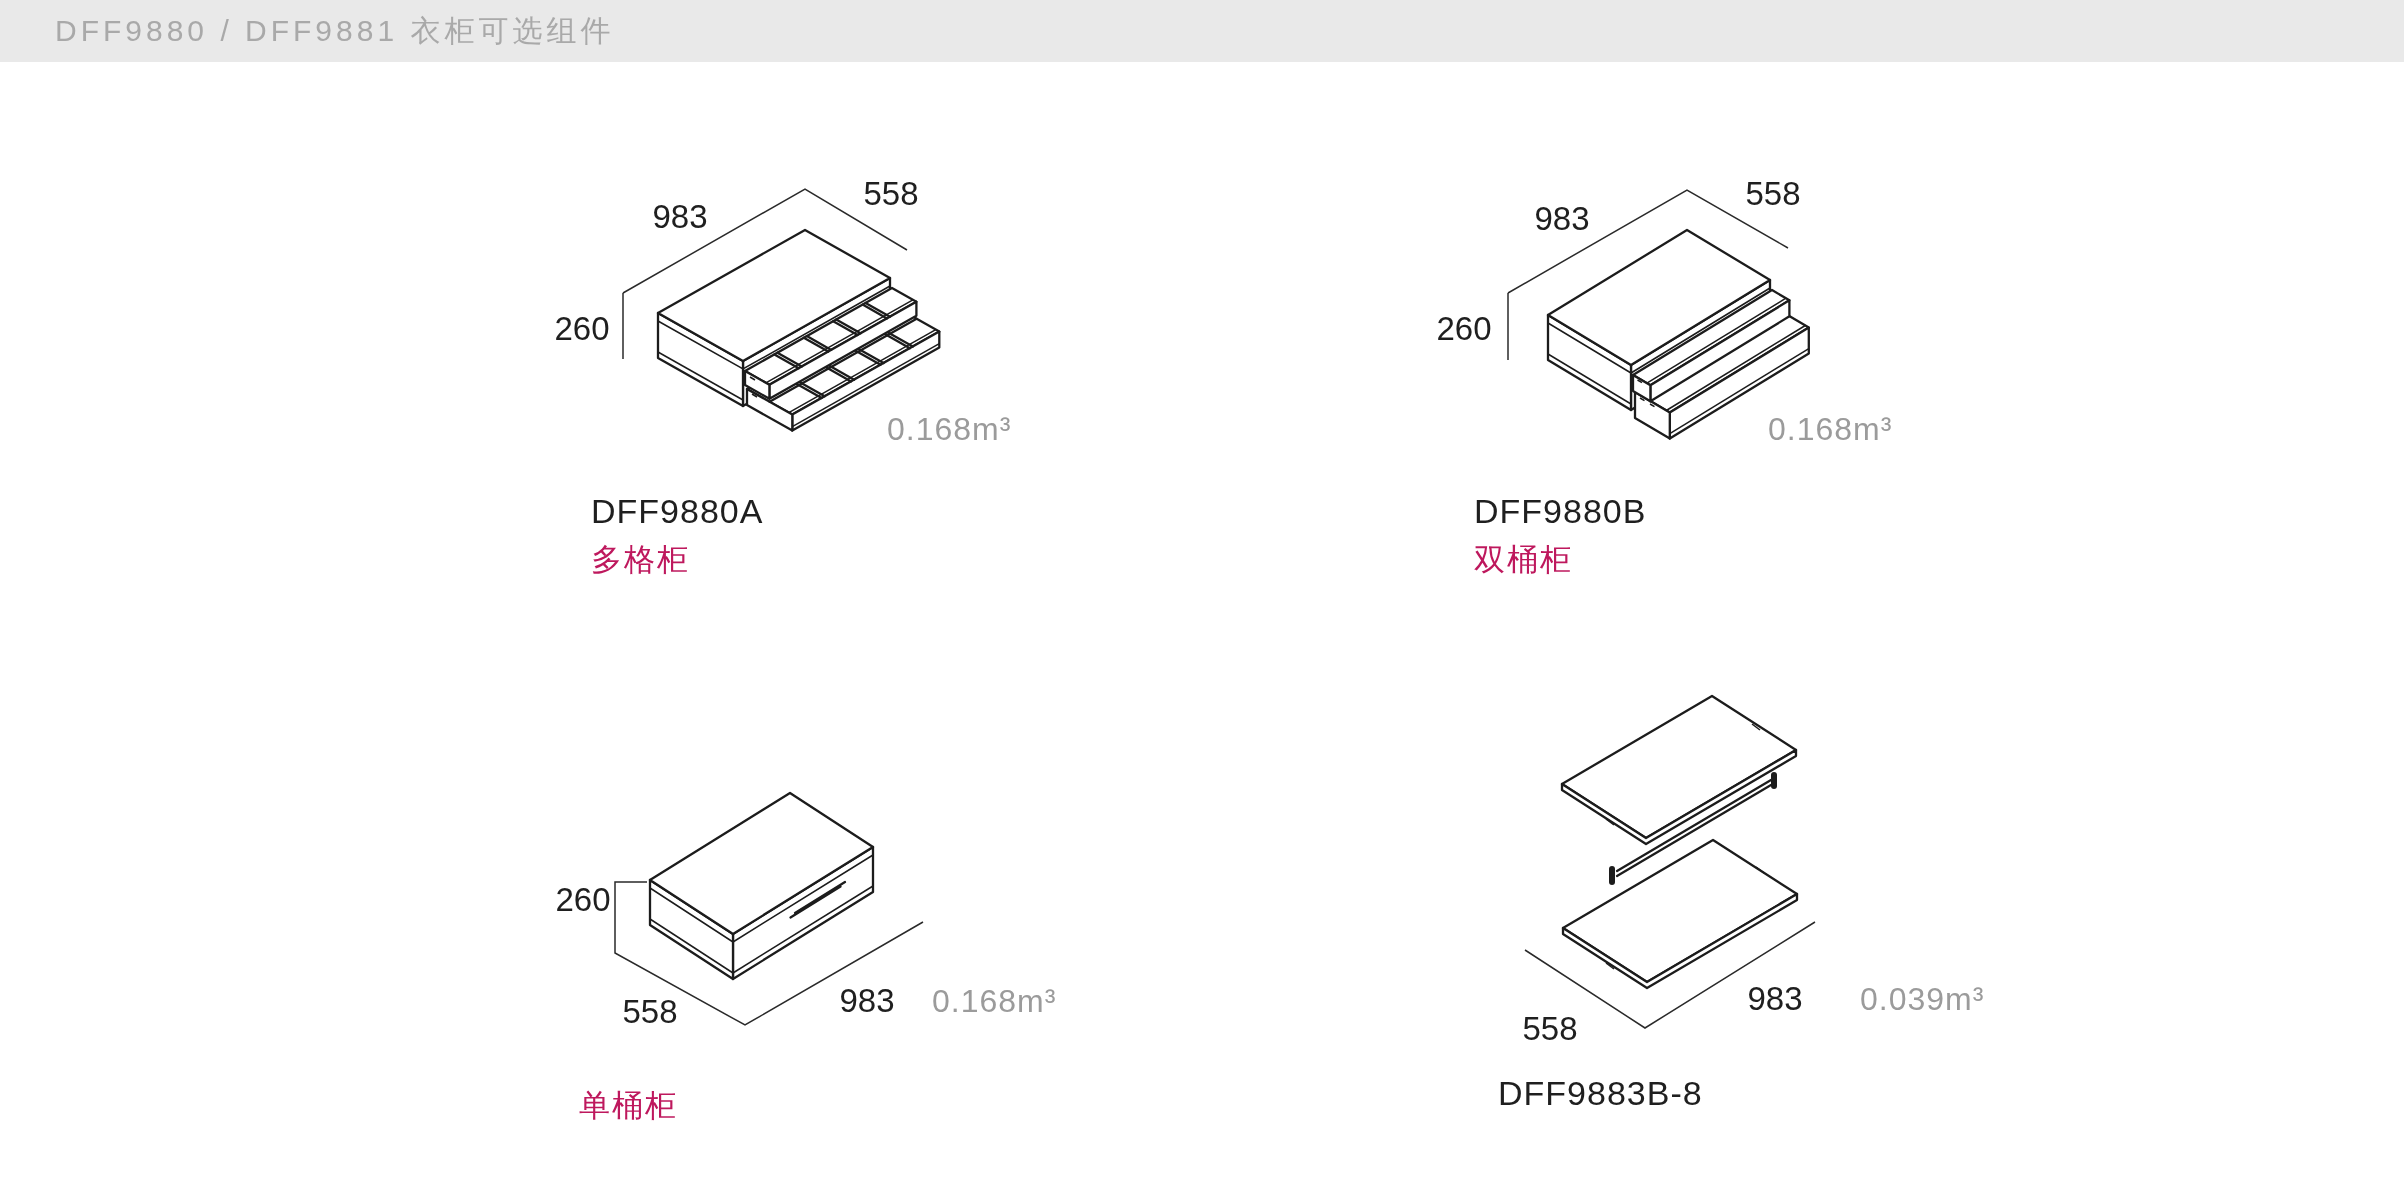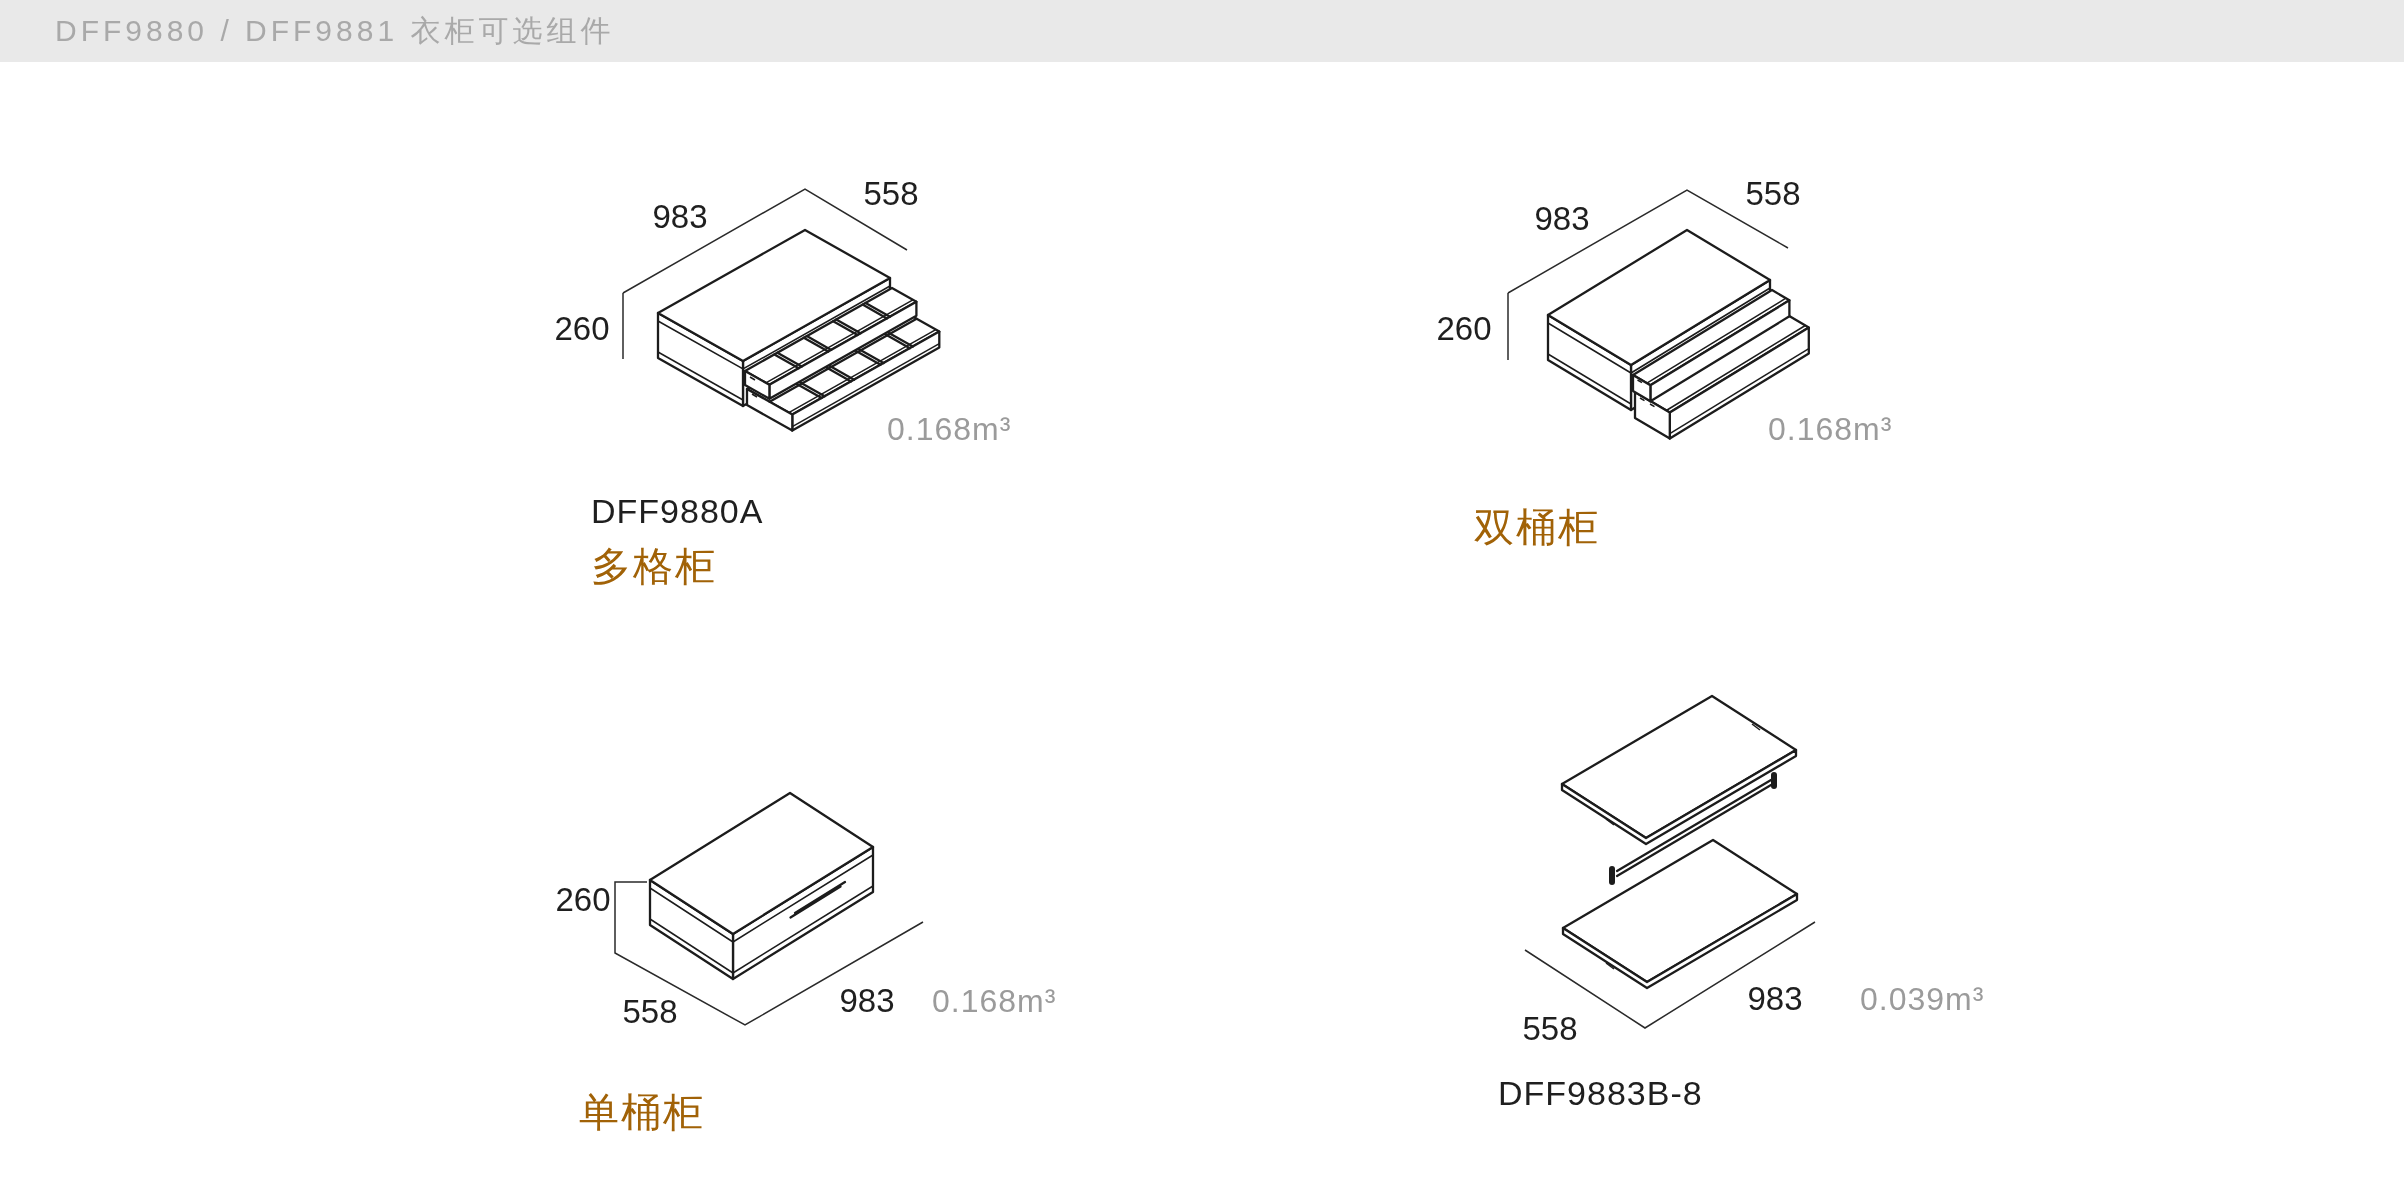--- a/index.html
+++ b/index.html
@@ -4,21 +4,21 @@
 <style>
   html,body{margin:0;padding:0;background:#ffffff;}
   .page{position:relative;width:2404px;height:1134px;background:#ffffff;overflow:hidden;
         font-family:"Liberation Sans",sans-serif;}
   .header{position:absolute;left:0;top:0;width:2404px;height:62px;background:#e9e9e9;
           display:flex;align-items:center;}
   .header .title{margin-left:55px;font-size:30px;letter-spacing:4px;color:#a9a9a9;white-space:nowrap;}
   .scene{position:absolute;}
   .item-label{position:absolute;width:400px;text-align:left;}
   .item-label .code{font-size:34px;letter-spacing:1px;color:#1f1f1f;}
-  .item-label .name{margin-top:8px;font-size:40px;letter-spacing:2px;color:#a16207;}
+  .item-label .name{margin-top:8px;font-size:31px;letter-spacing:2px;color:#be185d;}
   
   .face{fill:#ffffff;stroke:#1c1c1c;stroke-width:2.3;stroke-linejoin:round;}
   .ln{fill:none;stroke:#1c1c1c;stroke-width:2.3;stroke-linecap:round;stroke-linejoin:round;}
   .thin{fill:none;stroke:#1c1c1c;stroke-width:1.5;}
   .dim{fill:none;stroke:#2a2a2a;stroke-width:1.5;}
   .mark{fill:#1c1c1c;stroke:none;}
   .dimtxt{font-size:33px;fill:#1f1f1f;text-anchor:middle;}
   .voltxt{font-size:32px;fill:#9b9b9b;letter-spacing:1px;text-anchor:start;}
 </style>
 </head>
@@ -103,20 +103,21 @@
     <g>
       <path class="dim" d="M88,143 L267,40 L368,98"></path>
       <path class="dim" d="M88,143 L88,210"></path>
     </g>
     <text class="dimtxt" x="142" y="80">983</text>
     <text class="dimtxt" x="353" y="55">558</text>
     <text class="dimtxt" x="44" y="190">260</text>
     <text class="voltxt" x="348" y="290">0.168m³</text>
   </svg>
   <div class="item-label" style="left:1474px;top:492px">
+    <div class="code">DFF9880B</div>
     <div class="name">双桶柜</div>
   </div>
 
   <svg class="scene" style="left:540px;top:770px" width="520" height="270" viewBox="0 0 520 270">
     <g>
       <path class="face" d="M193,164 L333,77 L333,122 L193,209 Z"></path>
       <path class="face" d="M110,110 L193,164 L193,209 L110,155 Z"></path>
       <path class="face" d="M110,110 L250,23 L333,77 L193,164 Z"></path>
       <path class="thin" d="M110,118 L193,172 L333,85"></path>
       <path class="thin" d="M110,149 L193,203"></path>

